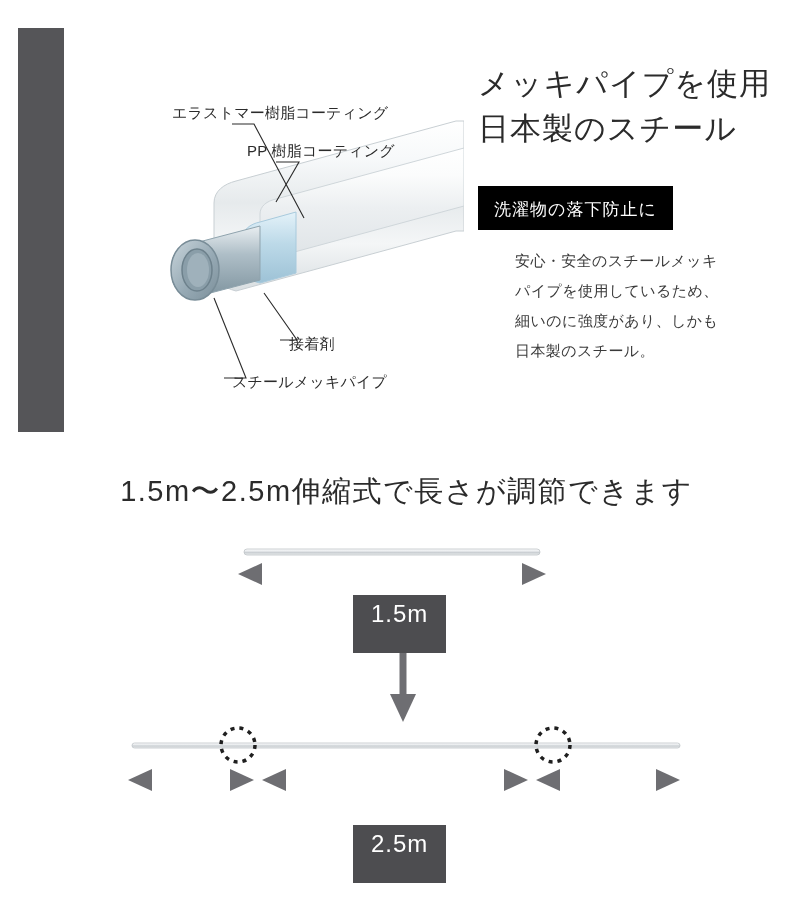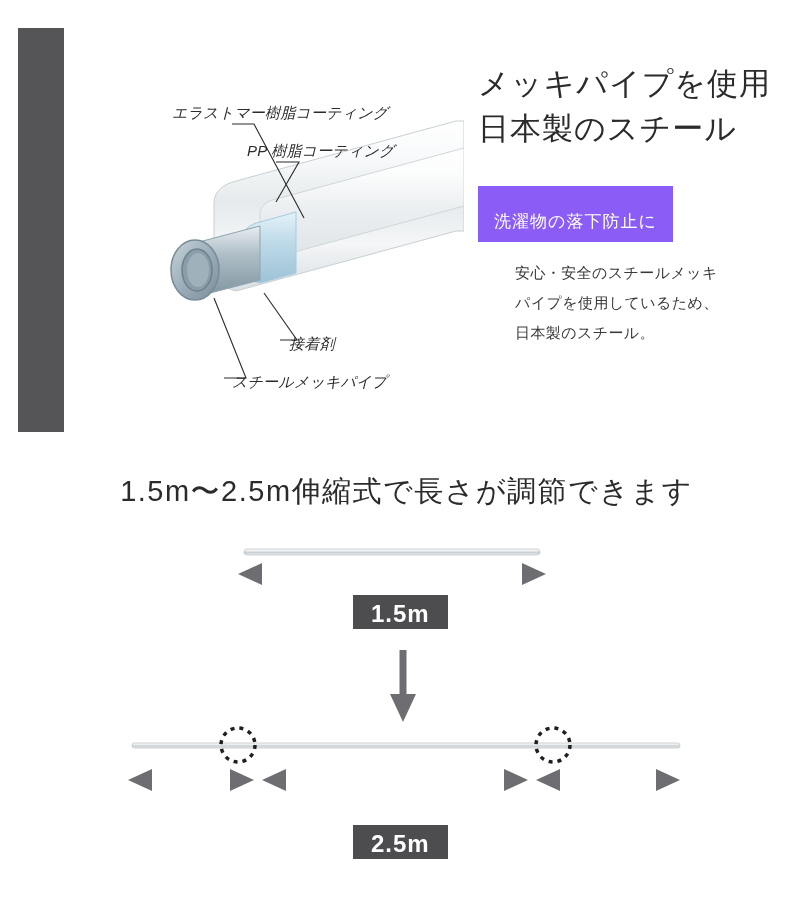--- a/index.html
+++ b/index.html
@@ -27,21 +27,21 @@
     position: absolute;
     left: 18px; top: 28px;
     width: 46px; height: 404px;
     background: #555558;
   }
 
   
   #pipe-diagram {
     position: absolute;
     left: 64px; top: 28px;
-    width: 400px; height: 380px; font-style: italic;
+    width: 400px; height: 380px;
   }
 
   
   .diag-label {
     position: absolute;
     font-size: 15px;
     color: #2b2b2b;
     white-space: nowrap;
     letter-spacing: 0.2px;
   }
@@ -61,25 +61,25 @@
     line-height: 1.45;
     color: #2b2b2b;
     letter-spacing: 1px;
     margin: 0 0 34px 0;
     font-weight: normal;
   }
   #headline span { display: block; }
 
   #badge {
     display: inline-block;
-    background: #8b5cf6;
+    background: #000000;
     color: #ffffff;
     font-size: 17px;
     letter-spacing: 1px;
-    padding: 24px 16px 9px 16px;
+    padding: 12px 16px 9px 16px;
     margin-bottom: 16px;
   }
   #body-copy {
     font-size: 15px;
     line-height: 2.0;
     color: #3a3a3a;
     letter-spacing: 0.4px;
   }
   #body-copy span { display: block; margin-left: 37px; }
 
@@ -100,22 +100,21 @@
     color: #2b2b2b;
   }
 
   
   .meas-chip {
     position: absolute;
     background: #4d4d50;
     color: #ffffff;
     font-size: 24px;
     letter-spacing: 1px;
-    padding: 5px 18px 1px 18px;
-    font-weight: bold;
+    padding: 5px 18px 25px 18px;
   }
   #chip-15 { left: 347px; top: 163px; }
   #chip-25 { left: 347px; top: 369px; margin-top: 24px; }
 
   
   svg { display: block; }
   #pipe-svg   { position: absolute; left: 0; top: 0; }
   #bottom-svg { position: absolute; left: 0; top: 0; }
 </style>
 </head>
@@ -210,20 +209,21 @@
 
   <div id="right-block">
     <h1 id="headline">
       <span>メッキパイプを使用</span>
       <span>日本製のスチール</span>
     </h1>
     <div id="badge">洗濯物の落下防止に</div>
     <div id="body-copy">
       <span>安心・安全のスチールメッキ</span>
       <span>パイプを使用しているため、</span>
+      <span>細いのに強度があり、しかも</span>
       <span>日本製のスチール。</span>
     </div>
   </div>
 </div>
 
 <div id="bottom-section">
 
   <div id="bottom-title">1.5m〜2.5m伸縮式で長さが調節できます</div>
 
   <svg id="bottom-svg" width="801" height="475" viewBox="0 0 801 475">

